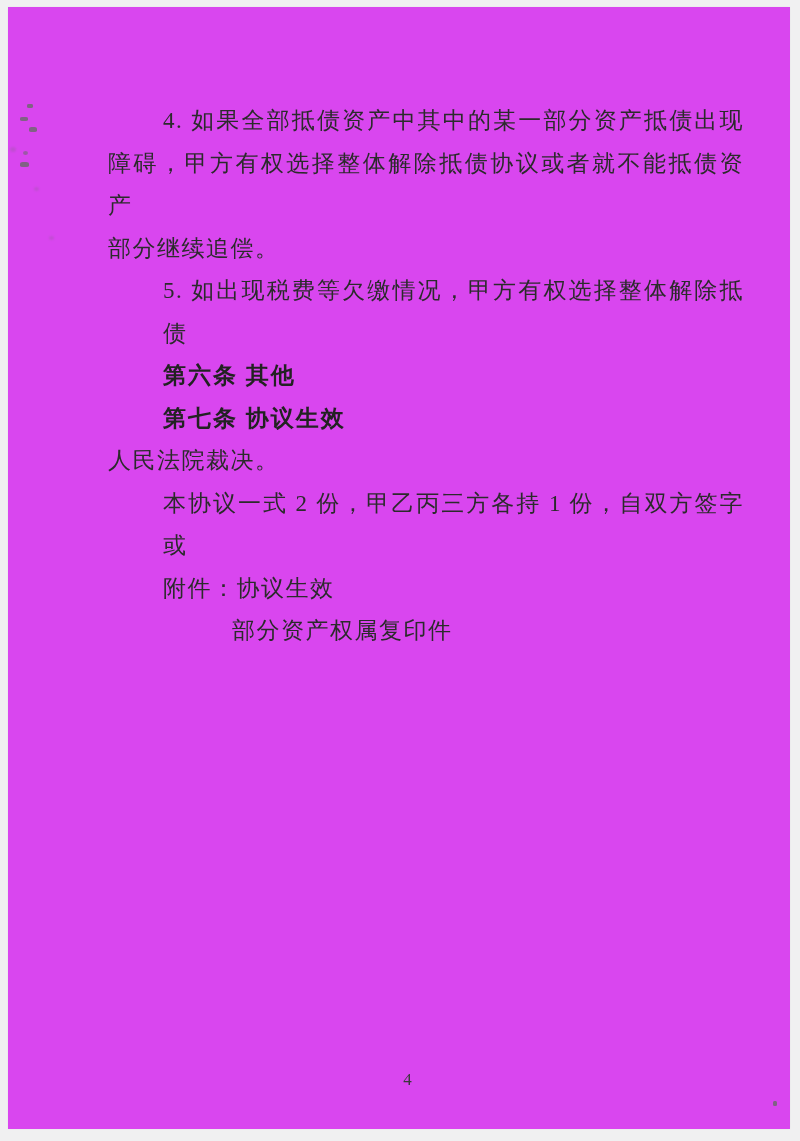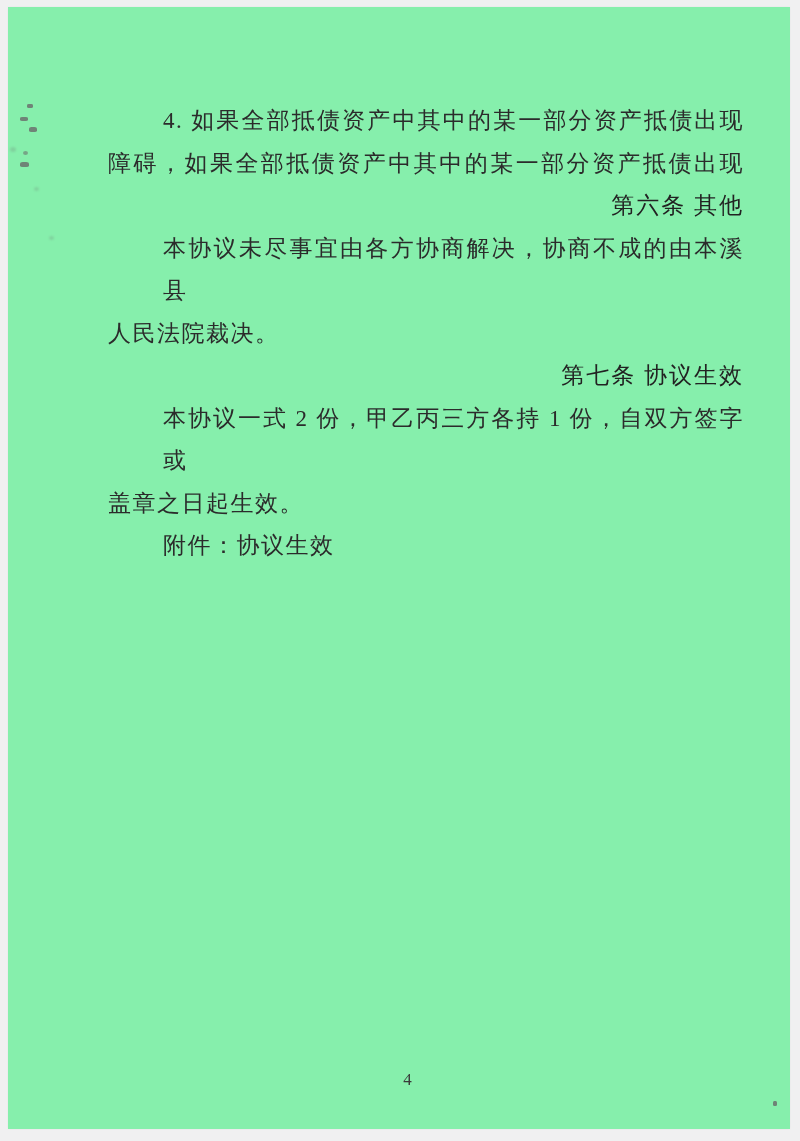--- a/index.html
+++ b/index.html
@@ -14,21 +14,21 @@
     height: 1141px;
     background: #f0f0f1;
     overflow: hidden;
   }
   .page {
     position: absolute;
     left: 8px;
     top: 7px;
     width: 782px;
     height: 1122px;
-    background: #86efac;
+    background: #d946ef;
     box-shadow: 0 0 2px rgba(0,0,0,0.05);
   }
   .content {
     position: absolute;
     left: 100px;
     top: 93px;
     width: 636px;
     color: #2b2b2b;
   }
   .ln {
@@ -40,25 +40,24 @@
   }
   .indent  { padding-left: 55px; }
   .attach2 { padding-left: 124px; }
   .stretch {
     white-space: normal;
     text-align: justify;
     text-align-last: justify;
   }
   .stretch.indent { text-align-last: justify; }
   .heading {
-    font-weight: 400;
+    font-weight: 700;
     padding-left: 55px;
     letter-spacing: 2px;
     color: #222;
-    text-align: right;
   }
   .page-number {
     position: absolute;
     left: 0;
     top: 1063px;
     width: 800px;
     text-align: center;
     font-size: 17px;
     color: #3a3a3a;
     letter-spacing: 1px;
@@ -74,28 +73,29 @@
   .speck.dark  { opacity: 0.8; border-radius: 30%; }
 </style>
 </head>
 <body>
 
 <div class="canvas">
   <div class="page">
 
     <div class="content">
       <div class="ln indent stretch">4. 如果全部抵债资产中其中的某一部分资产抵债出现</div>
-      <div class="ln stretch">障碍，如果全部抵债资产中其中的某一部分资产抵债出现</div>
+      <div class="ln stretch">障碍，甲方有权选择整体解除抵债协议或者就不能抵债资产</div>
+      <div class="ln">部分继续追偿。</div>
+      <div class="ln indent stretch">5. 如出现税费等欠缴情况，甲方有权选择整体解除抵债</div>
       <div class="ln heading">第六条 其他</div>
-      <div class="ln indent stretch">本协议未尽事宜由各方协商解决，协商不成的由本溪县</div>
+      <div class="ln heading">第七条 协议生效</div>
       <div class="ln">人民法院裁决。</div>
-      <div class="ln heading">第七条 协议生效</div>
       <div class="ln indent stretch">本协议一式 2 份，甲乙丙三方各持 1 份，自双方签字或</div>
-      <div class="ln">盖章之日起生效。</div>
       <div class="ln indent">附件：协议生效</div>
+      <div class="ln attach2">部分资产权属复印件</div>
     </div>
 
     <div class="page-number">4</div>
   </div>
 
   <div class="speck dark" style="left:27px;  top:104px;  width:6px; height:4px;"></div>
   <div class="speck dark" style="left:20px;  top:117px;  width:8px; height:4px;"></div>
   <div class="speck dark" style="left:29px;  top:127px;  width:8px; height:5px;"></div>
   <div class="speck" style="left:23px;  top:151px;  width:5px; height:4px;"></div>
   <div class="speck dark" style="left:20px;  top:162px;  width:9px; height:5px;"></div>

